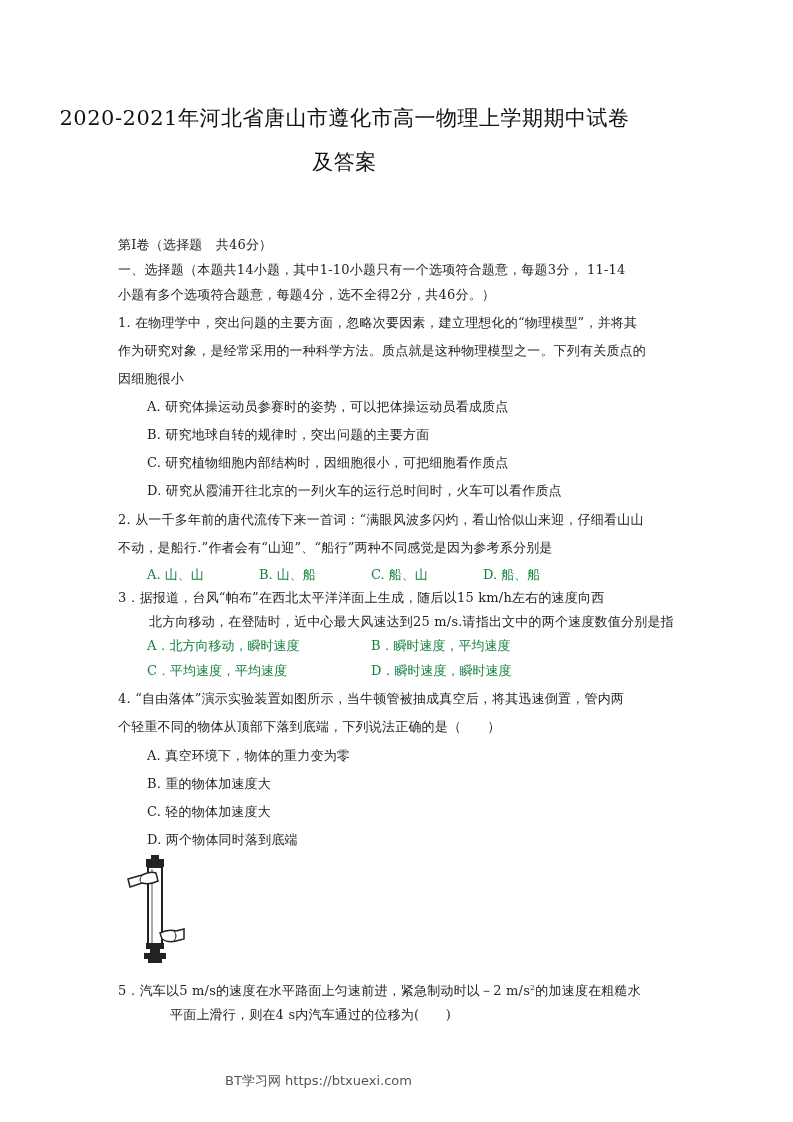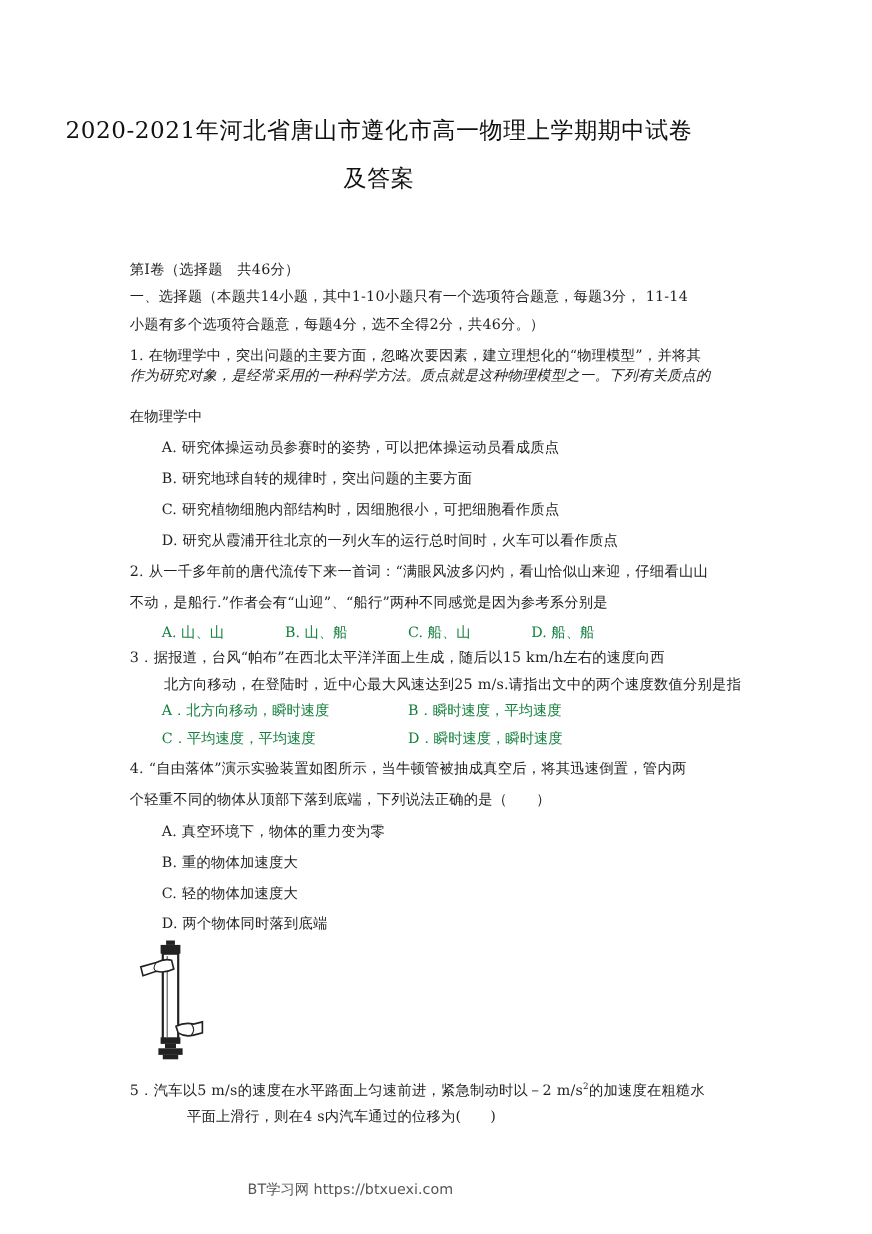--- a/index.html
+++ b/index.html
@@ -40,22 +40,22 @@
   <div class="title t1">2020-2021年河北省唐山市遵化市高一物理上学期期中试卷</div>
   <div class="title t2">及答案</div>
 
   <div class="line" style="top:236px;">
     <span class="bold">第Ⅰ卷</span><span>（选择题　共46分）</span>
   </div>
   <div class="line bold" style="top:261px;">一、选择题（本题共14小题，其中1-10小题只有一个选项符合题意，每题3分，  11-14</div>
   <div class="line bold" style="top:286px;">小题有多个选项符合题意，每题4分，选不全得2分，共46分。）</div>
 
   <div class="line" style="top:314px;">1. 在物理学中，突出问题的主要方面，忽略次要因素，建立理想化的“物理模型”，并将其</div>
-  <div class="line" style="top:332px;font-style:italic;">作为研究对象，是经常采用的一种科学方法。质点就是这种物理模型之一。下列有关质点的</div>
-  <div class="line" style="top:370px;">在物理学中</div>
+  <div class="line" style="top:342px;">作为研究对象，是经常采用的一种科学方法。质点就是这种物理模型之一。下列有关质点的</div>
+  <div class="line" style="top:370px;">因细胞很小</div>
   <div class="line opt" style="top:398px;">A.  研究体操运动员参赛时的姿势，可以把体操运动员看成质点</div>
   <div class="line opt" style="top:426px;">B.  研究地球自转的规律时，突出问题的主要方面</div>
   <div class="line opt" style="top:454px;">C.  研究植物细胞内部结构时，因细胞很小，可把细胞看作质点</div>
   <div class="line opt" style="top:482px;">D.  研究从霞浦开往北京的一列火车的运行总时间时，火车可以看作质点</div>
 
   <div class="line" style="top:511px;">2. 从一千多年前的唐代流传下来一首词：“满眼风波多闪灼，看山恰似山来迎，仔细看山山</div>
   <div class="line" style="top:539px;">不动，是船行.”作者会有“山迎”、“船行”两种不同感觉是因为参考系分别是</div>
   <div class="opt-inline" style="top:566px; left:147px;">A. 山、山</div>
   <div class="opt-inline" style="top:566px; left:259px;">B. 山、船</div>
   <div class="opt-inline" style="top:566px; left:371px;">C. 船、山</div>

